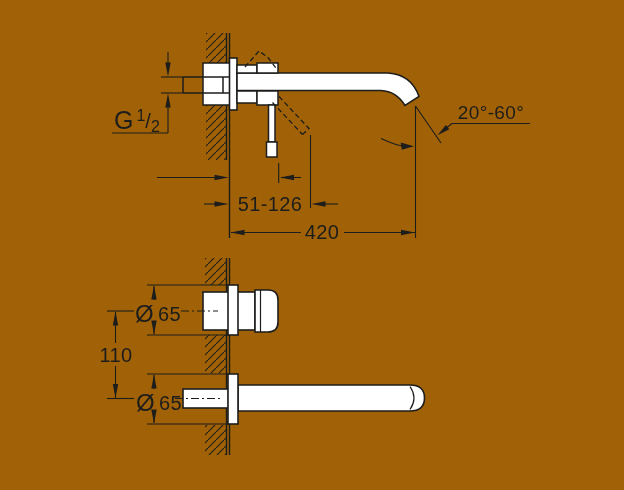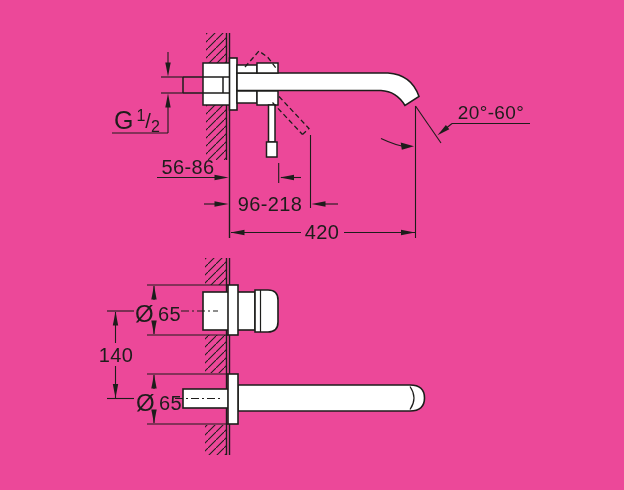--- a/index.html
+++ b/index.html
@@ -1,17 +1,17 @@
 <!DOCTYPE html>
 <html><head>
 <meta charset="utf-8">
 <style>
   html,body{margin:0;padding:0;background:#fff;}
   .stage{
-    position:relative;width:624px;height:490px;background:#ec4899;
+    position:relative;width:624px;height:490px;background:#a16207;
     font-family:"Liberation Sans",sans-serif;overflow:hidden;
   }
   .stage svg{position:absolute;left:0;top:0;}
   .lbl{
     position:absolute;color:#1d1d1b;font-size:20px;line-height:1;
     text-align:center;white-space:nowrap;letter-spacing:.4px;
   }
   
   .gthread{font-size:25px;letter-spacing:0;}
   .gthread .num{font-size:16px;position:relative;top:-8px;margin-left:3px;}
@@ -167,27 +167,26 @@
         <line x1="154" y1="375" x2="154" y2="389"></line>
         <line x1="154" y1="410" x2="154" y2="423"></line>
         <path d="M154,374.5 L151.3,388.5 L156.7,388.5 Z" fill="#1d1d1b" stroke="none"></path>
         <path d="M154,423.5 L151.3,409.5 L156.7,409.5 Z" fill="#1d1d1b" stroke="none"></path>
       </g>
     </g>
   </svg>
 
   <div class="lbl gthread" style="left:114px;top:108px;"><span>G</span><span class="num">1</span><span class="slash">/</span><span class="den">2</span></div>
 
-  <div class="lbl" style="left:153px;top:157px;width:70px;">56-86</div>
 
-  <div class="lbl" style="left:229px;top:194px;width:82px;">96-218</div>
+  <div class="lbl" style="left:229px;top:194px;width:82px;">51-126</div>
 
   <div class="lbl" style="left:292px;top:222px;width:60px;">420</div>
 
   <div class="lbl angle" style="left:450px;top:103px;width:82px;">20°-60°</div>
 
   <div class="lbl dia" style="left:129px;top:302px;width:58px;"><span class="sym">Ø</span><span>65</span></div>
 
-  <div class="lbl" style="left:94px;top:345px;width:44px;">140</div>
+  <div class="lbl" style="left:94px;top:345px;width:44px;">110</div>
 
   <div class="lbl dia" style="left:130px;top:391px;width:58px;"><span class="sym">Ø</span><span>65</span></div>
 
 </div>
 
 </body></html>

